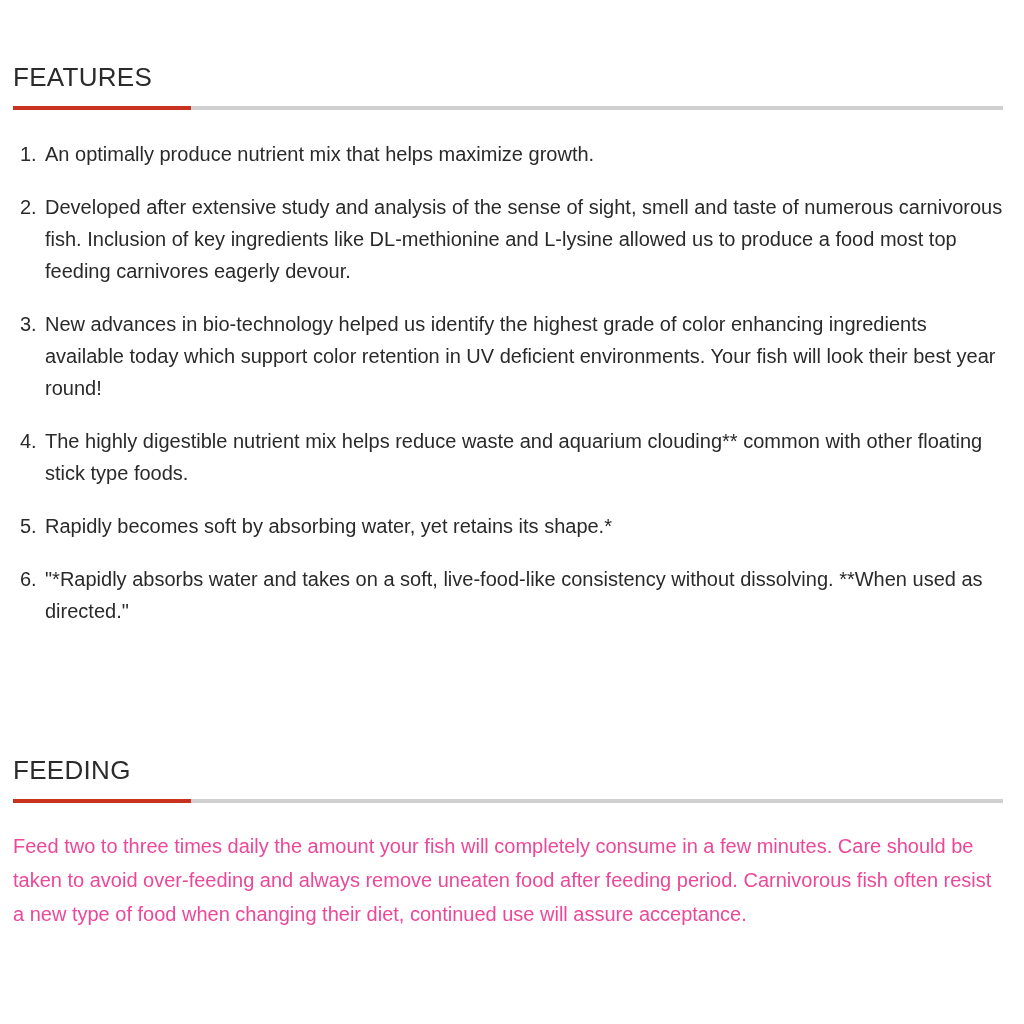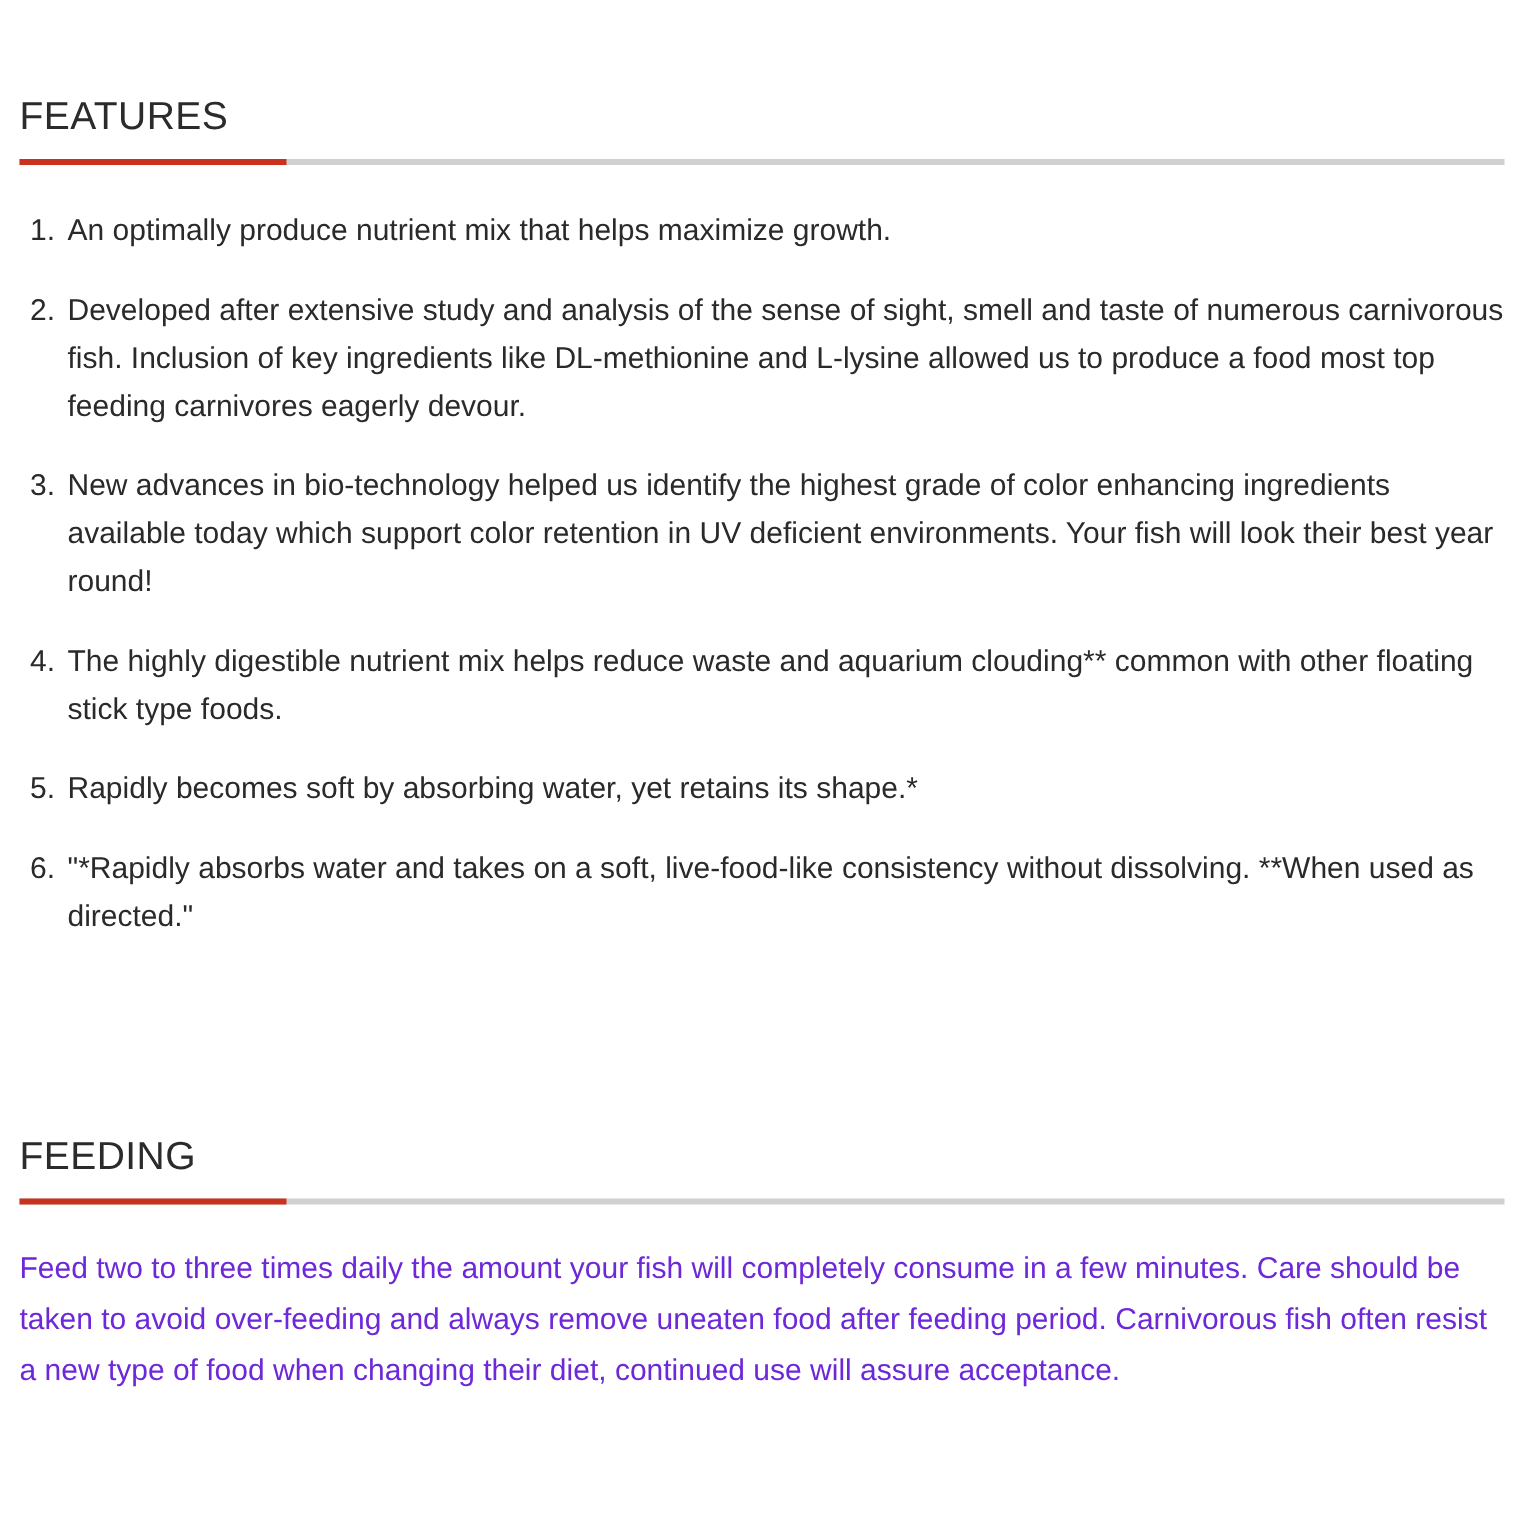--- a/index.html
+++ b/index.html
@@ -5,21 +5,21 @@
   html, body { margin:0; padding:0; background:#ffffff; }
   body { width:1024px; height:1024px; overflow:hidden; position:relative;
          font-family:"Liberation Sans", sans-serif; color:#2a2a2a; }
   .section { position:absolute; left:13px; width:990px; }
   .sec-title { font-size:26px; font-weight:400; letter-spacing:0.3px; color:#2b2b2b; margin:0; line-height:30px; }
   .rule { position:relative; height:4px; background:#d0d0d0; margin-top:14px; }
   .rule .accent { position:absolute; left:0; top:0; height:4px; width:178px; background:#c8321f; }
   ol.features { margin:0; padding:0; list-style:none; }
   ol.features li { position:relative; padding-left:32px; font-size:20px; line-height:32px; margin-bottom:21px; color:#2a2a2a; }
   ol.features li .num { position:absolute; left:7px; top:0; }
-  .feeding-text { font-size:20px; line-height:34px; margin:0; color:#6d28d9; }
+  .feeding-text { font-size:20px; line-height:34px; margin:0; color:#ec4899; }
 </style>
 </head>
 <body>
 
 <div class="section" style="top:62px;">
   <h2 class="sec-title">FEATURES</h2>
   <div class="rule">
     <div class="accent" style="background: rgb(200, 50, 31);"></div>
   </div>
   <ol class="features" style="margin-top:28px;">

